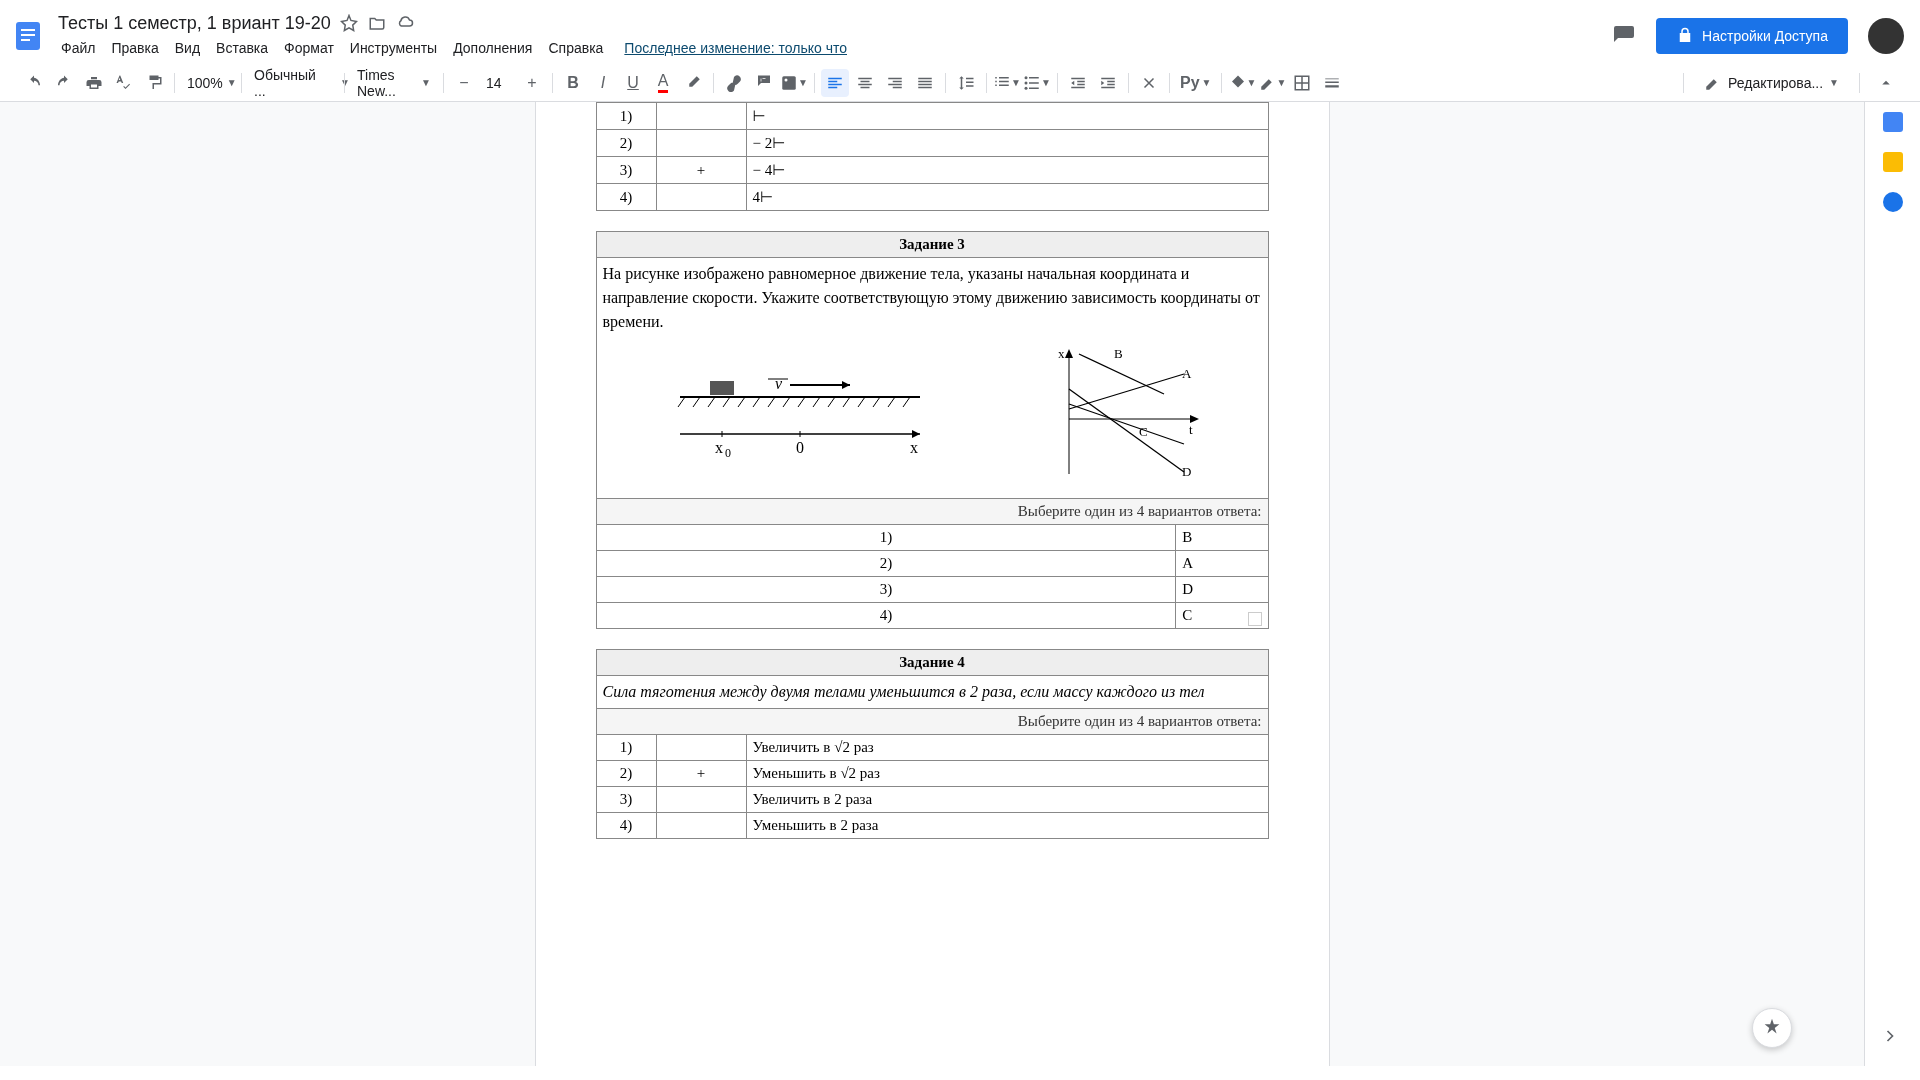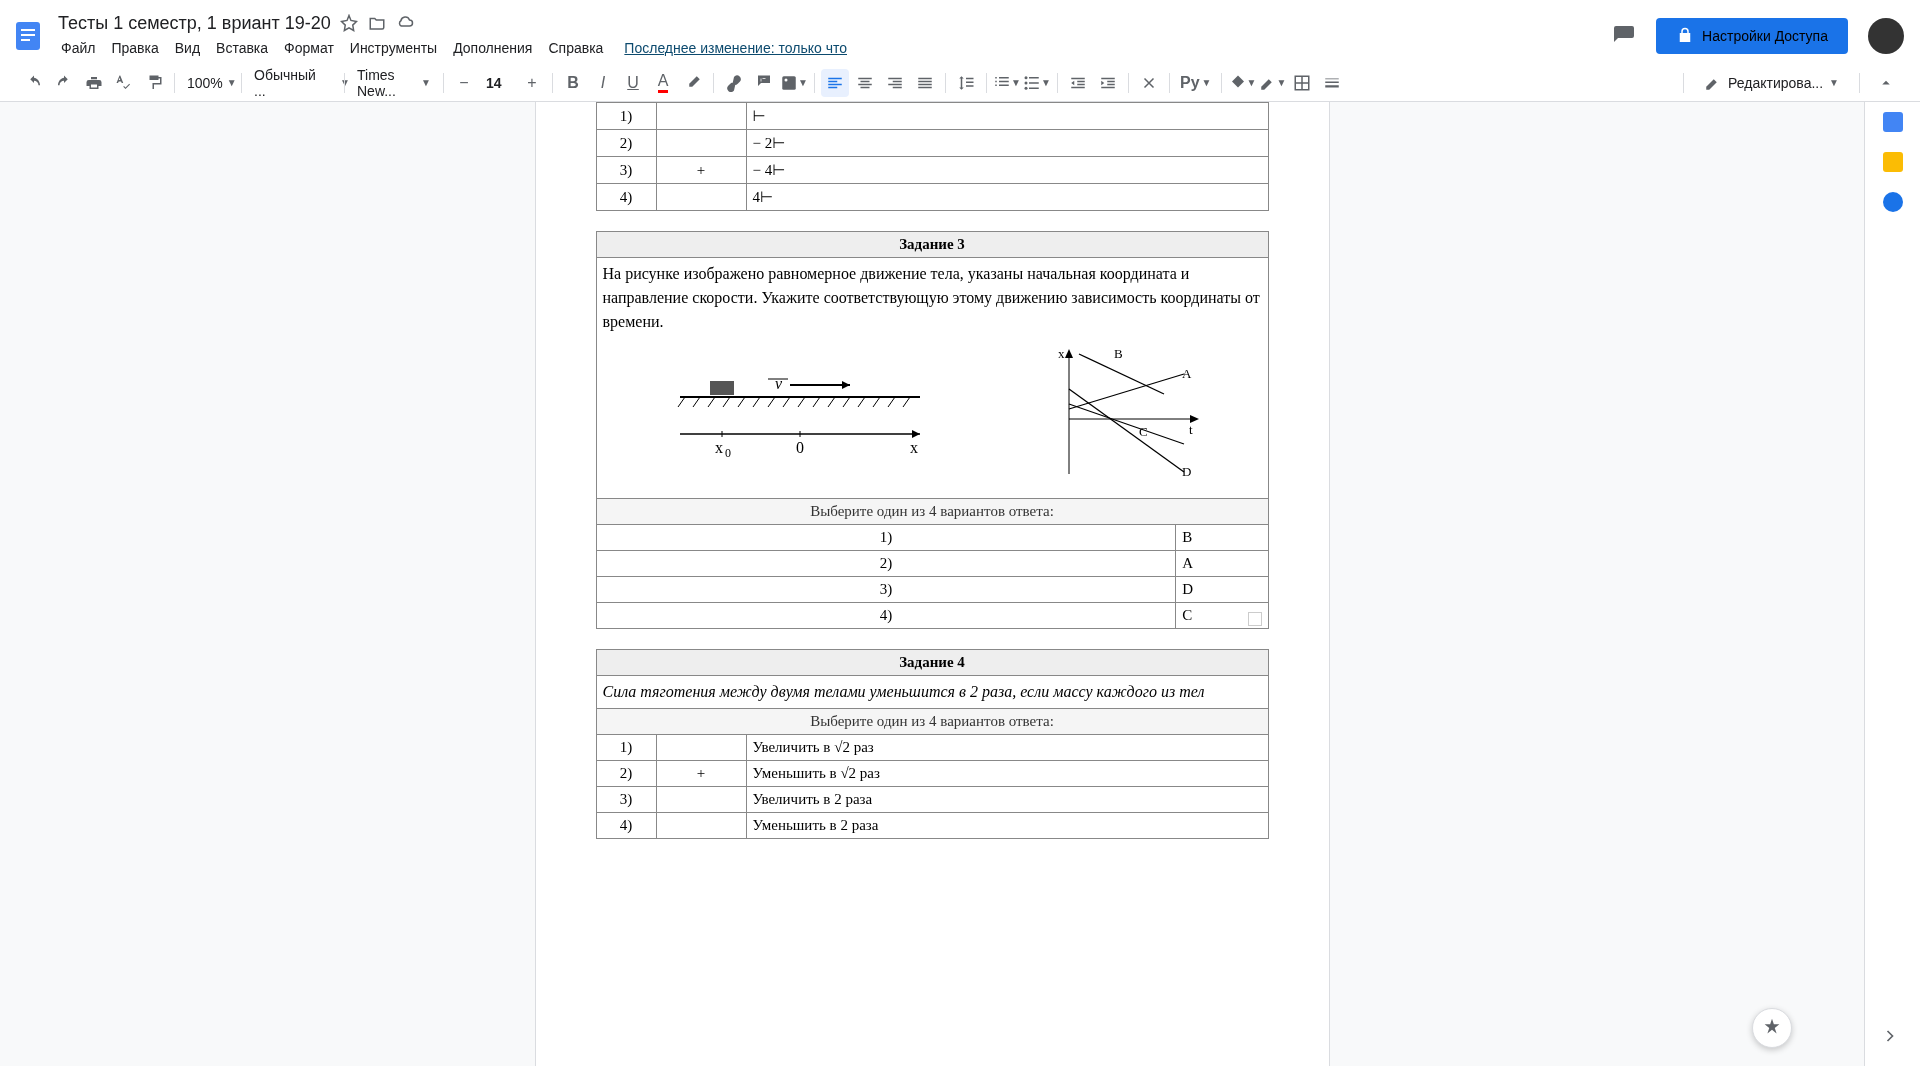--- a/index.html
+++ b/index.html
@@ -11,53 +11,53 @@
 .logo svg { width: 36px; height: 36px; }
 .title-area { flex: 1; display: flex; flex-direction: column; justify-content: flex-start; }
 .title-row { display: flex; align-items: center; gap: 8px; padding-left: 8px; }
 .doc-title { font-size: 18px; color: #202124; }
 .icon-btn { width: 20px; height: 20px; display: flex; align-items: center; justify-content: center; color: #5f6368; cursor: pointer; }
 .menubar { display: flex; gap: 2px; padding-left: 4px; margin-top: 2px; }
 .menu-item { padding: 4px 7px; font-size: 14px; color: #202124; cursor: pointer; border-radius: 4px; }
 .last-change { font-size: 14px; color: #0c4a6e; text-decoration: underline; margin-left: 12px; padding: 4px 0; }
 .header-right { display: flex; align-items: center; gap: 12px; }
 .comments-btn { width: 40px; height: 40px; display: flex; align-items: center; justify-content: center; border-radius: 50%; cursor: pointer; }
-.share-btn { background: #1a73e8; color: #000000; border: none; border-radius: 4px; padding: 9px 20px; font-size: 14px; font-weight: 500; display: flex; align-items: center; gap: 8px; cursor: pointer; }
+.share-btn { background: #1a73e8; color: #ffffff; border: none; border-radius: 4px; padding: 9px 20px; font-size: 14px; font-weight: 500; display: flex; align-items: center; gap: 8px; cursor: pointer; }
 .avatar { width: 36px; height: 36px; border-radius: 50%; background: #333; margin-left: 8px; margin-right: 8px; }
 
 
 .toolbar { height: 38px; border-bottom: 1px solid #dadce0; display: flex; align-items: center; padding: 0 20px; gap: 2px; }
 .tb-btn { width: 28px; height: 28px; display: flex; align-items: center; justify-content: center; border-radius: 4px; cursor: pointer; color: #5f6368; }
 .tb-sep { width: 1px; height: 20px; background: #dadce0; margin: 0 4px; }
 .tb-select { display: flex; align-items: center; gap: 4px; padding: 0 6px; height: 28px; font-size: 14px; color: #202124; cursor: pointer; border-radius: 4px; }
 .zoom { width: 54px; }
 .style-sel { width: 90px; gap: 24px; }
 .font-sel { width: 86px; }
-.font-size { width: 36px; text-align: right; font-weight: bold; }
+.font-size { width: 36px; text-align: right; }
 .dropdown-arrow { font-size: 10px; color: #5f6368; }
 .tb-right { margin-left: auto; display: flex; align-items: center; gap: 8px; }
 .edit-mode { display: flex; align-items: center; gap: 6px; padding: 4px 8px; cursor: pointer; font-size: 14px; color: #202124; }
 
 
 .main { display: flex; height: calc(1080px - 116px); }
 .outline-panel { width: 266px; padding: 20px 16px 16px 10px; border-right: none; }
 .outline-back { width: 28px; height: 28px; display: flex; align-items: center; justify-content: center; color: #5f6368; margin-bottom: 18px; cursor: pointer; margin-left: 20px; }
 .outline-item { padding: 6px 8px 6px 28px; font-size: 14px; color: #202124; cursor: pointer; white-space: nowrap; overflow: hidden; text-overflow: ellipsis; line-height: 20px; }
 .outline-item.active { color: #1a73e8; font-weight: 500; border-left: 3px solid #1a73e8; padding-left: 25px; }
 
 
 .doc-area { flex: 1; background: #f8f9fa; overflow: auto; display: flex; justify-content: center; padding-top: 0; position: relative; }
 .page { width: 793px; background: #fff; box-shadow: 0 0 0 1px #dadce0; min-height: 1122px; padding: 0 60px 60px 60px; font-family: 'Times New Roman', serif; position: relative; }
 
 
 .dtable { width: 100%; border-collapse: collapse; margin-bottom: 20px; }
 .dtable td, .dtable th { border: 1px solid #888; padding: 4px 6px; font-size: 15px; vertical-align: middle; }
 .task-header { background: #eee; text-align: center; font-weight: bold; padding: 6px; }
 .task-body { padding: 10px; }
-.choose-row { background: #f5f5f5; text-align: center; font-size: 14px; color: #333; }
+.choose-row { background: #f5f5f5; text-align: right; font-size: 14px; color: #333; }
 .num-cell { width: 60px; text-align: center; }
 .mark-cell { width: 90px; text-align: center; }
 .ans-cell { padding-left: 10px; font-size: 18px; }
 .formula { font-size: 20px; font-family: 'Times New Roman', serif; }
 
 
 .diagram-box { display: flex; justify-content: space-around; align-items: center; padding: 10px 0; }
 
 
 .right-sidebar { width: 56px; background: #fff; display: flex; flex-direction: column; align-items: center; padding-top: 10px; gap: 20px; border-left: 1px solid #dadce0; position: relative; }

